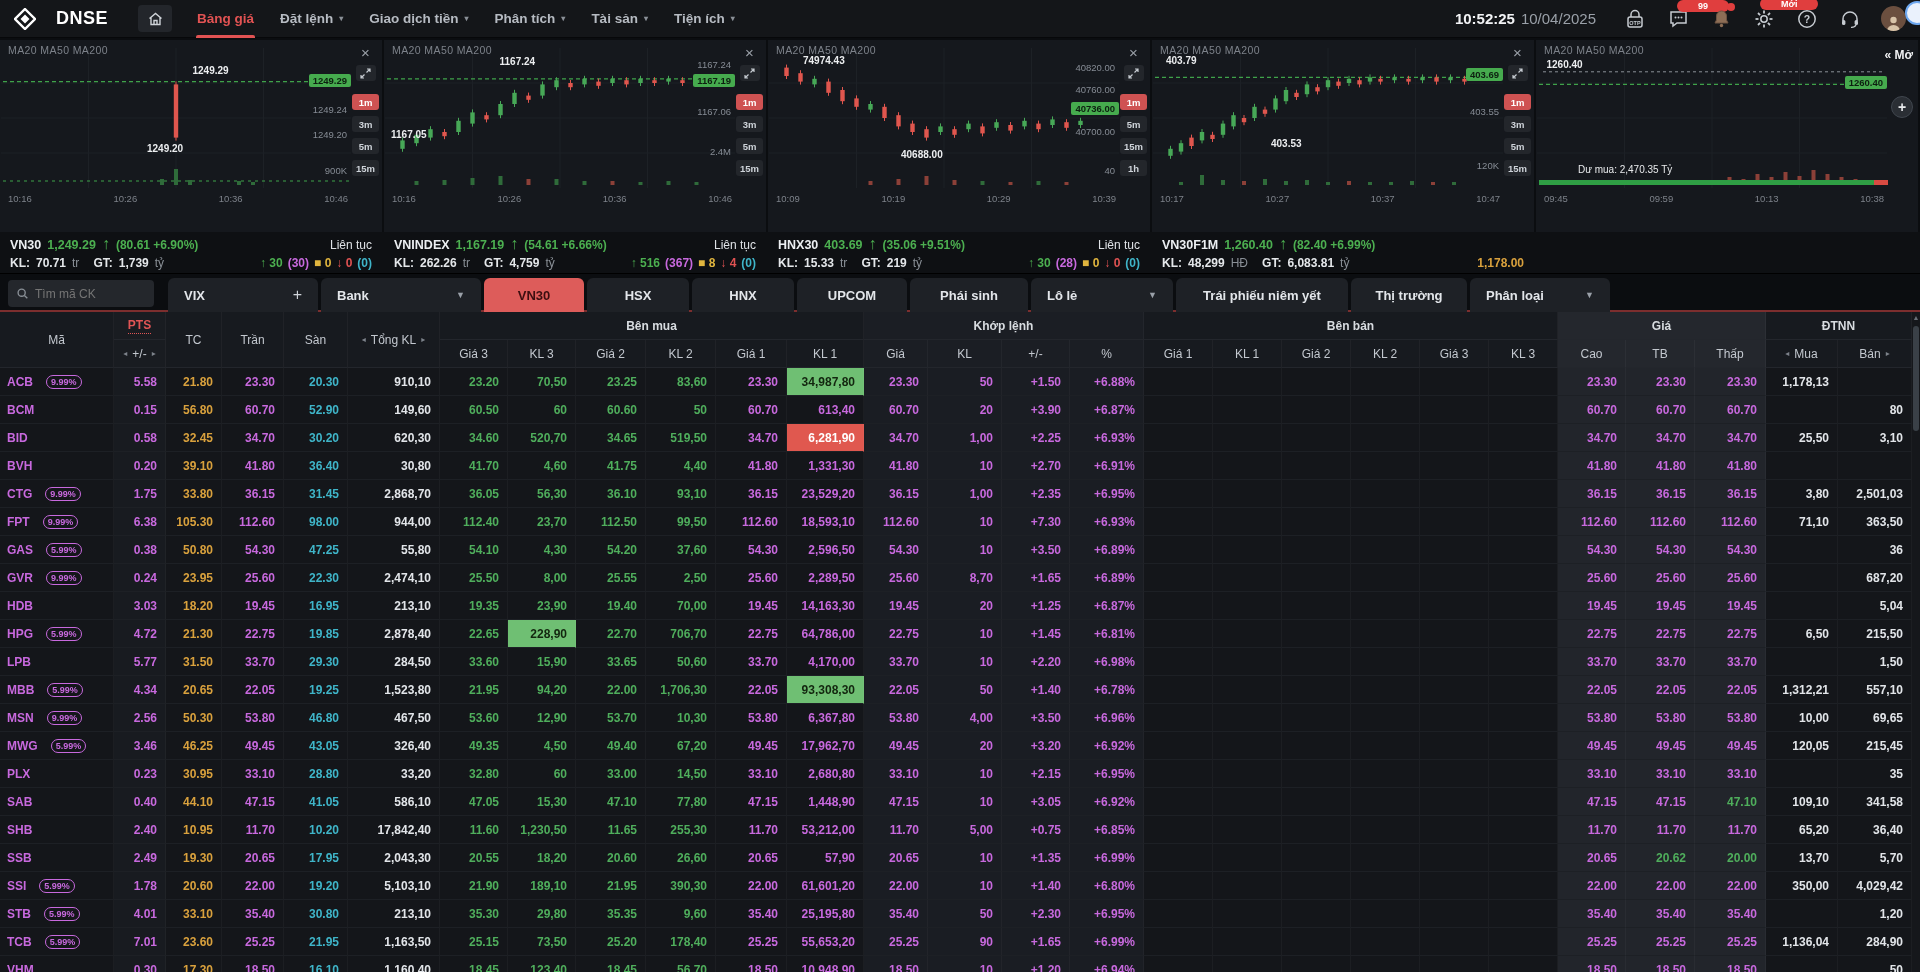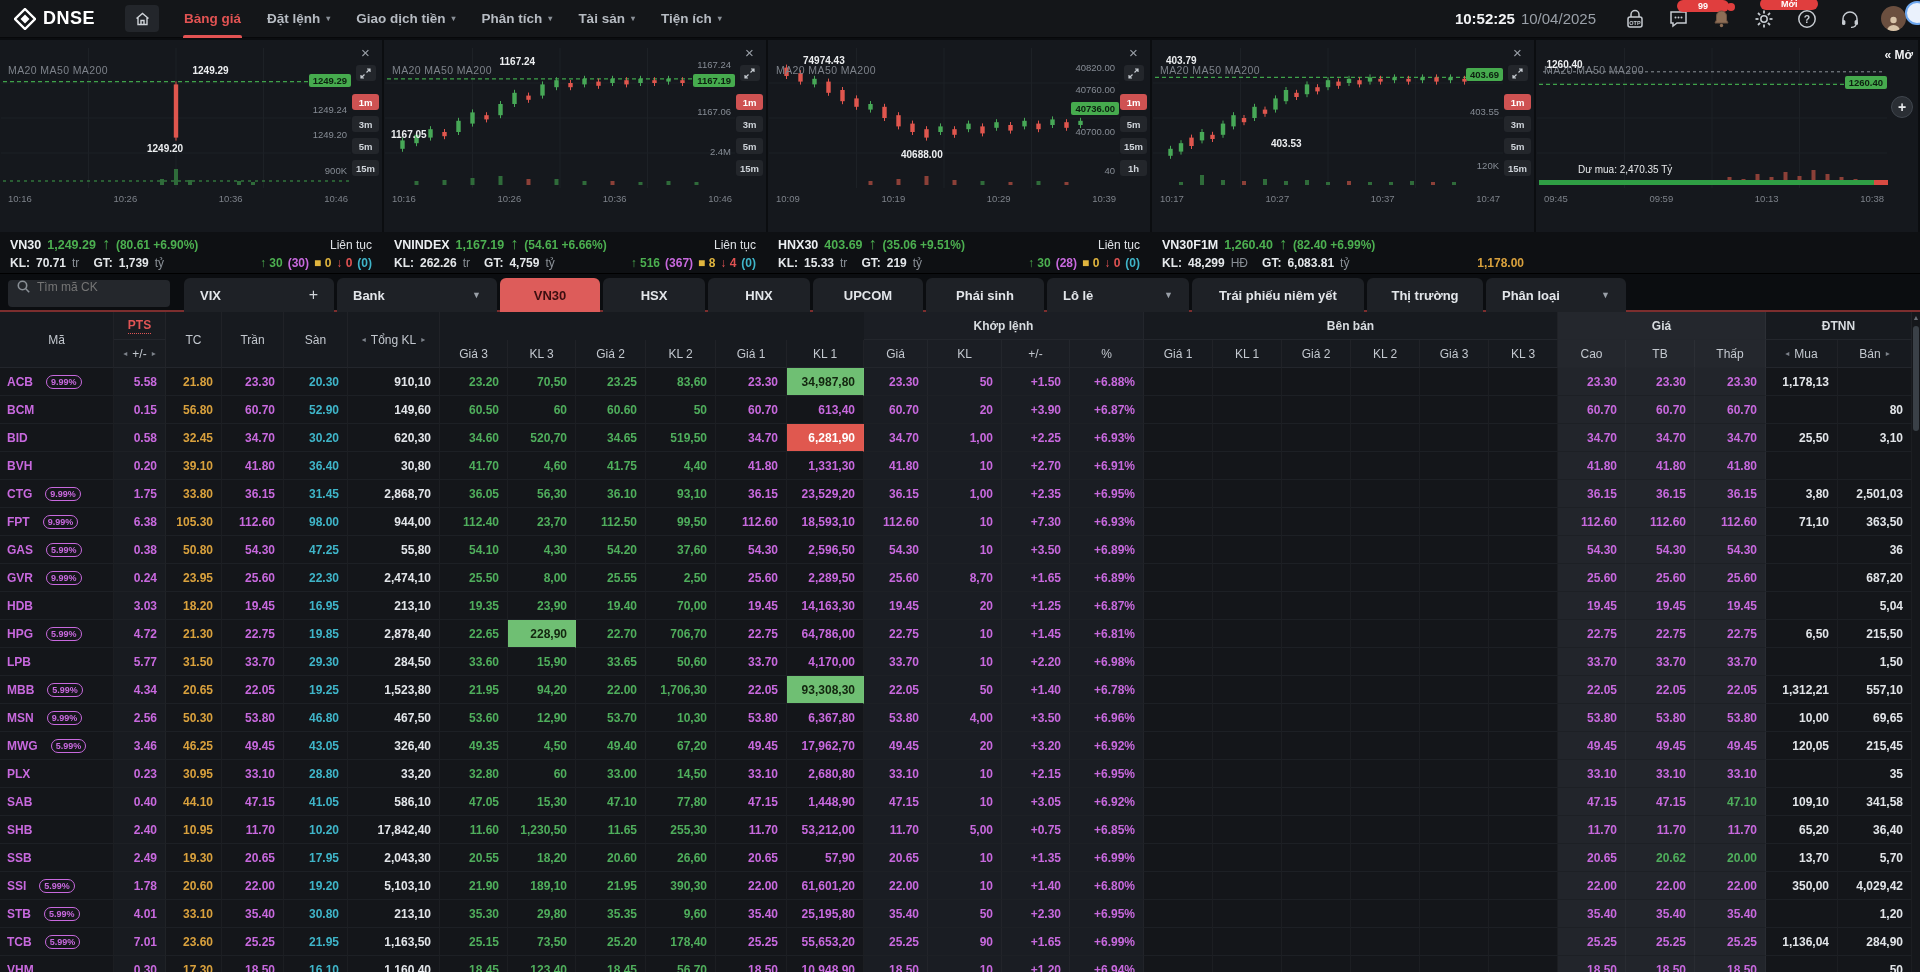--- a/index.html
+++ b/index.html
@@ -1,38 +1,38 @@
 <!DOCTYPE html>
 <html><head>
 <meta charset="utf-8">
 <style>
 *{margin:0;padding:0;box-sizing:border-box}
 html,body{width:1920px;height:972px;overflow:hidden;background:#0b0d10;font-family:"Liberation Sans",sans-serif;color:#dfe2e6}
 
 .nav{height:38px;background:#141619;display:flex;align-items:center;padding:0 14px;position:relative;border-bottom:1px solid #07080a}
-.logo{display:flex;align-items:center;gap:7px;margin-right:30px}
+.logo{display:flex;align-items:center;gap:20px;margin-right:30px}
 .logo-text{font-size:18px;font-weight:700;color:#fff;letter-spacing:.5px}
 .home-btn{width:34px;height:27px;background:#23262b;border-radius:4px;display:flex;align-items:center;justify-content:center;margin-right:12px}
 .nav-item{font-size:13.5px;color:#b6bbc2;padding:0 13px;height:38px;display:flex;align-items:center;gap:6px;position:relative;font-weight:700;cursor:pointer}
 .nav-item.active{color:#e25353}
 .nav-item.active::after{content:"";position:absolute;bottom:0;left:12px;right:12px;height:3px;background:#e25353;border-radius:2px 2px 0 0}
 .caret{font-size:8px;color:#8a9097}
 .nav-right{margin-left:auto;display:flex;align-items:center;gap:19px}
 .clock-wrap{margin-right:8px;white-space:nowrap}
 .clock{font-size:15px;font-weight:700;color:#f2f3f5}
 .date{font-size:15px;color:#9aa0a8;margin-left:6px}
 .nav-icon{position:relative;width:24px;height:24px;display:flex;align-items:center;justify-content:center;color:#c6cbd1;cursor:pointer}
 .nbadge{position:absolute;top:-7px;left:11px;background:#e03e3e;color:#fff;font-size:9px;font-weight:700;border-radius:8px;padding:1px 21px;white-space:nowrap}
 .ndot{position:absolute;top:-4px;right:-2px;width:8px;height:8px;border-radius:50%;background:#e03e3e}
 .avatar{width:25px;height:25px;border-radius:50%;background:#6b4f3f;overflow:hidden;display:flex;align-items:flex-end;justify-content:center}
 .float-chat{position:absolute;top:1px;right:-9px;width:24px;height:24px;border-radius:50%;background:#eaf1fc;border:2px solid #6ea8f0;z-index:60}
 
 .charts{display:flex;height:194px;gap:2px;padding-top:2px;background:#0b0d10}
 .chart-panel{width:382px;height:192px;background:#15181d;position:relative;flex:none}
-.ma-labels{position:absolute;left:8px;top:24px;font-size:10.5px;color:#7d828a;z-index:3;letter-spacing:.4px}
+.ma-labels{position:absolute;left:8px;top:4px;font-size:10.5px;color:#7d828a;z-index:3;letter-spacing:.4px}
 .plot{position:absolute;left:1px;top:8px;z-index:1}
 .axis-label{position:absolute;right:35px;font-size:9.5px;color:#868c95;z-index:3;white-space:nowrap}
 .axis-badge{position:absolute;right:31px;font-size:9.5px;font-weight:700;color:#0d1f10;background:#46ab4e;padding:1px 4px;border-radius:2px;z-index:4;white-space:nowrap}
 .ann{position:absolute;font-size:10px;color:#eceef0;font-weight:700;z-index:3;white-space:nowrap}
 .times{position:absolute;left:8px;right:34px;top:153px;display:flex;justify-content:space-between;font-size:9.5px;color:#7d828a;z-index:2}
 .rail{position:absolute;right:2px;top:5px;width:29px;display:flex;flex-direction:column;align-items:center;z-index:5}
 .close-btn{font-size:15px;color:#9aa0a8;height:17px;line-height:16px;cursor:pointer}
 .expand-btn{width:20px;height:16px;background:#23262b;border-radius:3px;margin-top:3px;display:flex;align-items:center;justify-content:center;cursor:pointer}
 .tf-btn{width:27px;height:16px;background:#23262b;border-radius:3px;color:#ced3d9;font-size:9.5px;font-weight:700;display:flex;align-items:center;justify-content:center;margin-top:6px;cursor:pointer}
 .tf-btn.first{margin-top:13px}
@@ -52,21 +52,21 @@
 .idx-chg{font-size:12px;font-weight:600}
 .idx-status{margin-left:auto;color:#dfe2e6;font-size:12px}
 .idx-l2{font-size:12px;color:#e4e7ea;font-weight:700}
 .unit{color:#8a9097;font-weight:400}
 .cnt{margin-left:auto;display:flex;gap:5px;font-weight:700}
 .cc-p{color:#c869de}.cc-y{color:#e0b53e}.cc-c{color:#3fb5c9}
 .idx-extra{margin-left:auto;color:#d9a13d;font-weight:700}
 
 .tabbar{height:38px;display:flex;align-items:flex-end;background:#0b0d10;padding-left:8px;position:relative}
 .tabbar::after{content:"";position:absolute;left:0;right:0;bottom:0;height:2px;background:#7c2e2e;z-index:1}
-.search-box{width:162px;height:27px;background:#24272c;border-radius:4px;display:flex;align-items:flex-start;padding:0 9px;gap:7px;margin:0 14px 5px 0;flex:none}
+.search-box{width:146px;height:27px;background:#24272c;border-radius:4px;display:flex;align-items:center;padding:0 9px;gap:7px;margin:0 14px 5px 0;flex:none}
 .search-box input{background:transparent;border:none;outline:none;color:#cfd3d8;font-size:12px;width:110px;font-family:"Liberation Sans",sans-serif}
 .tab{height:34px;background:#1e2126;border-radius:6px 6px 0 0;color:#e3e6ea;font-size:13px;font-weight:700;display:flex;align-items:center;padding:0 16px;margin-right:3px;flex:none;cursor:pointer;position:relative;z-index:2;justify-content:space-between}
 .tab.center{justify-content:center}
 .tab.active{background:#dd5c5a;color:#3c0e10}
 .tab .plus{font-size:16px;color:#cfd3d8;font-weight:400}
 .tab .tcaret{font-size:9px;color:#9aa0a8}
 
 .thead{width:1912px;display:grid;grid-auto-rows:28px;background:#171a1f;font-size:12px;color:#c3c8cf}
 .th{display:flex;align-items:center;justify-content:center;gap:5px;border-right:1px solid rgba(255,255,255,.04);border-bottom:1px solid #23262c;white-space:nowrap;overflow:hidden}
 .th.group{font-weight:700;color:#d8dce0}
@@ -723,20 +723,21 @@
 <div class="thead" id="thead" style="grid-template-columns: 114px 52px 56px 62px 64px 92px 68px 68px 70px 70px 71px 77px 64px 74px 68px 74px 69px 69px 69px 69px 69px 69px 68px 69px 71px 72px 74px;">
     <div class="th " style="grid-area: 1 / 1 / 3;">Mã</div>
     <div class="th bg-pm" style="grid-area: 1 / 2;">
       <span class="pts-label">PTS</span>
     </div>
     <div class="th bg-pm" style="grid-area: 2 / 2;"><span class="harr">◂</span>+/-<span class="harr">▸</span></div>
     <div class="th " style="grid-area: 1 / 3 / 3;">TC</div>
     <div class="th " style="grid-area: 1 / 4 / 3;">Trần</div>
     <div class="th " style="grid-area: 1 / 5 / 3;">Sàn</div>
     <div class="th " style="grid-area: 1 / 6 / 3;"><span class="harr">◂</span>Tổng KL<span class="harr">▸</span></div>
+    <div class="th group" style="grid-area: 1 / 7 / auto / span 6;">Bên mua</div>
     <div class="th group bg-m" style="grid-area: 1 / 13 / auto / span 4;">Khớp lệnh</div>
     <div class="th group" style="grid-area: 1 / 17 / auto / span 6;">Bên bán</div>
     <div class="th group bg-p" style="grid-area: 1 / 23 / auto / span 3;">Giá</div>
     <div class="th group" style="grid-area: 1 / 26 / auto / span 2;">ĐTNN</div>
     <div class="th " style="grid-area: 2 / 7;">Giá 3</div>
     <div class="th " style="grid-area: 2 / 8;">KL 3</div>
     <div class="th " style="grid-area: 2 / 9;">Giá 2</div>
     <div class="th " style="grid-area: 2 / 10;">KL 2</div>
     <div class="th " style="grid-area: 2 / 11;">Giá 1</div>
     <div class="th " style="grid-area: 2 / 12;">KL 1</div>

